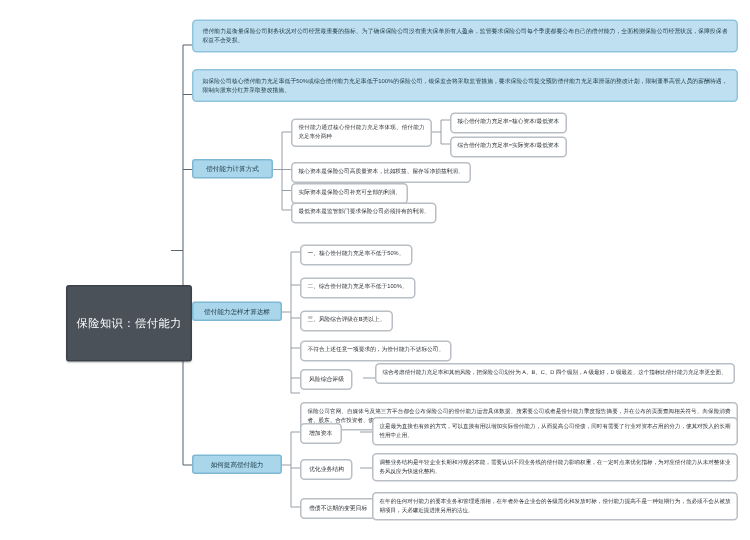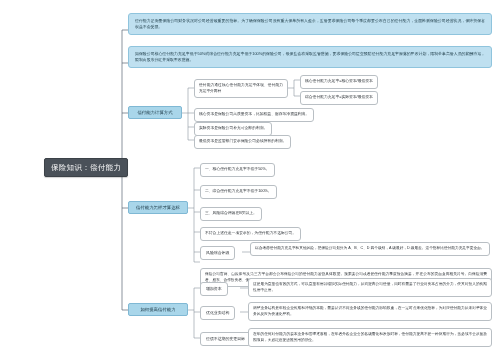--- a/index.html
+++ b/index.html
@@ -16,24 +16,25 @@
   .node{position:absolute;box-sizing:border-box;}
 
   
   .root{
     background:#4a5159;
     color:#ffffff;
     border:1px solid #3c4248;
     border-radius:2px;
     font-size:7.5px;
     line-height:1.25;
-    padding:4px 6px;
+    padding:20px 6px;
     letter-spacing:.3px;
     white-space:nowrap;
     box-shadow:0 1px 1px rgba(0,0,0,.18);
+    margin-top:32px;
   }
 
   
   .branch{
     background:#a9d6ea;
     border:1px solid #7fb8d4;
     border-radius:2px;
     color:#16323f;
     font-size:4.4px;
     line-height:1.2;

